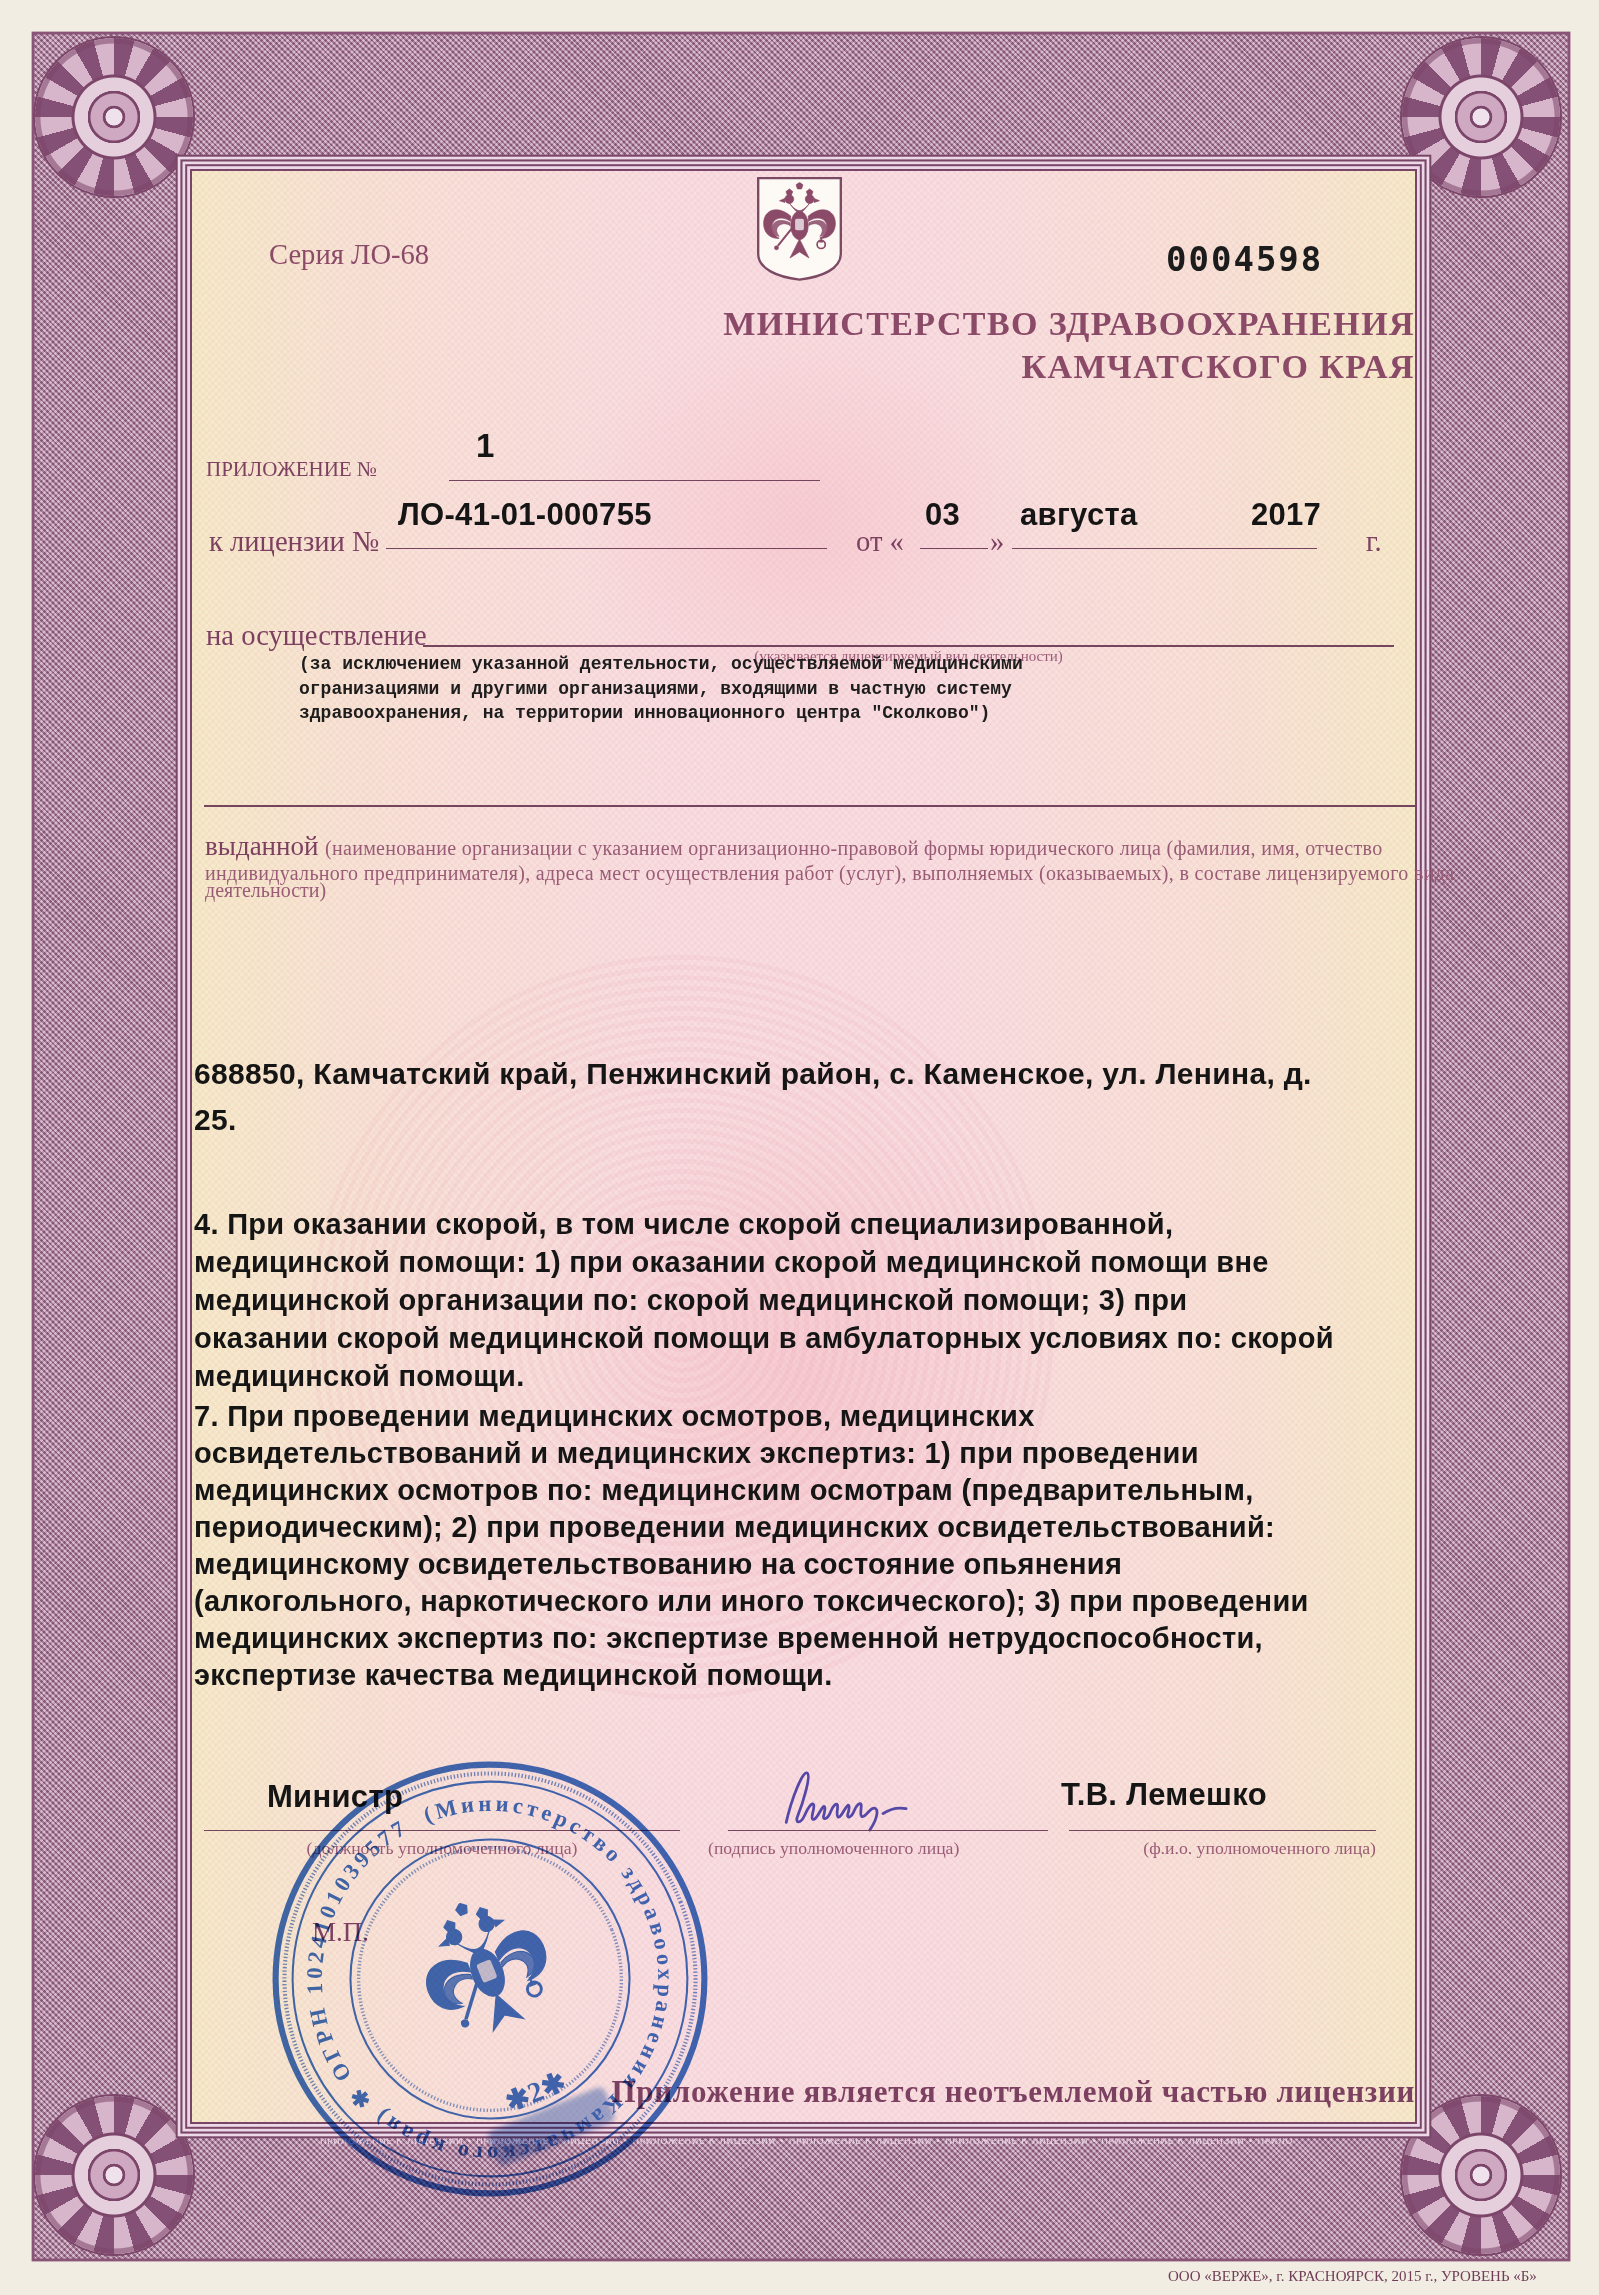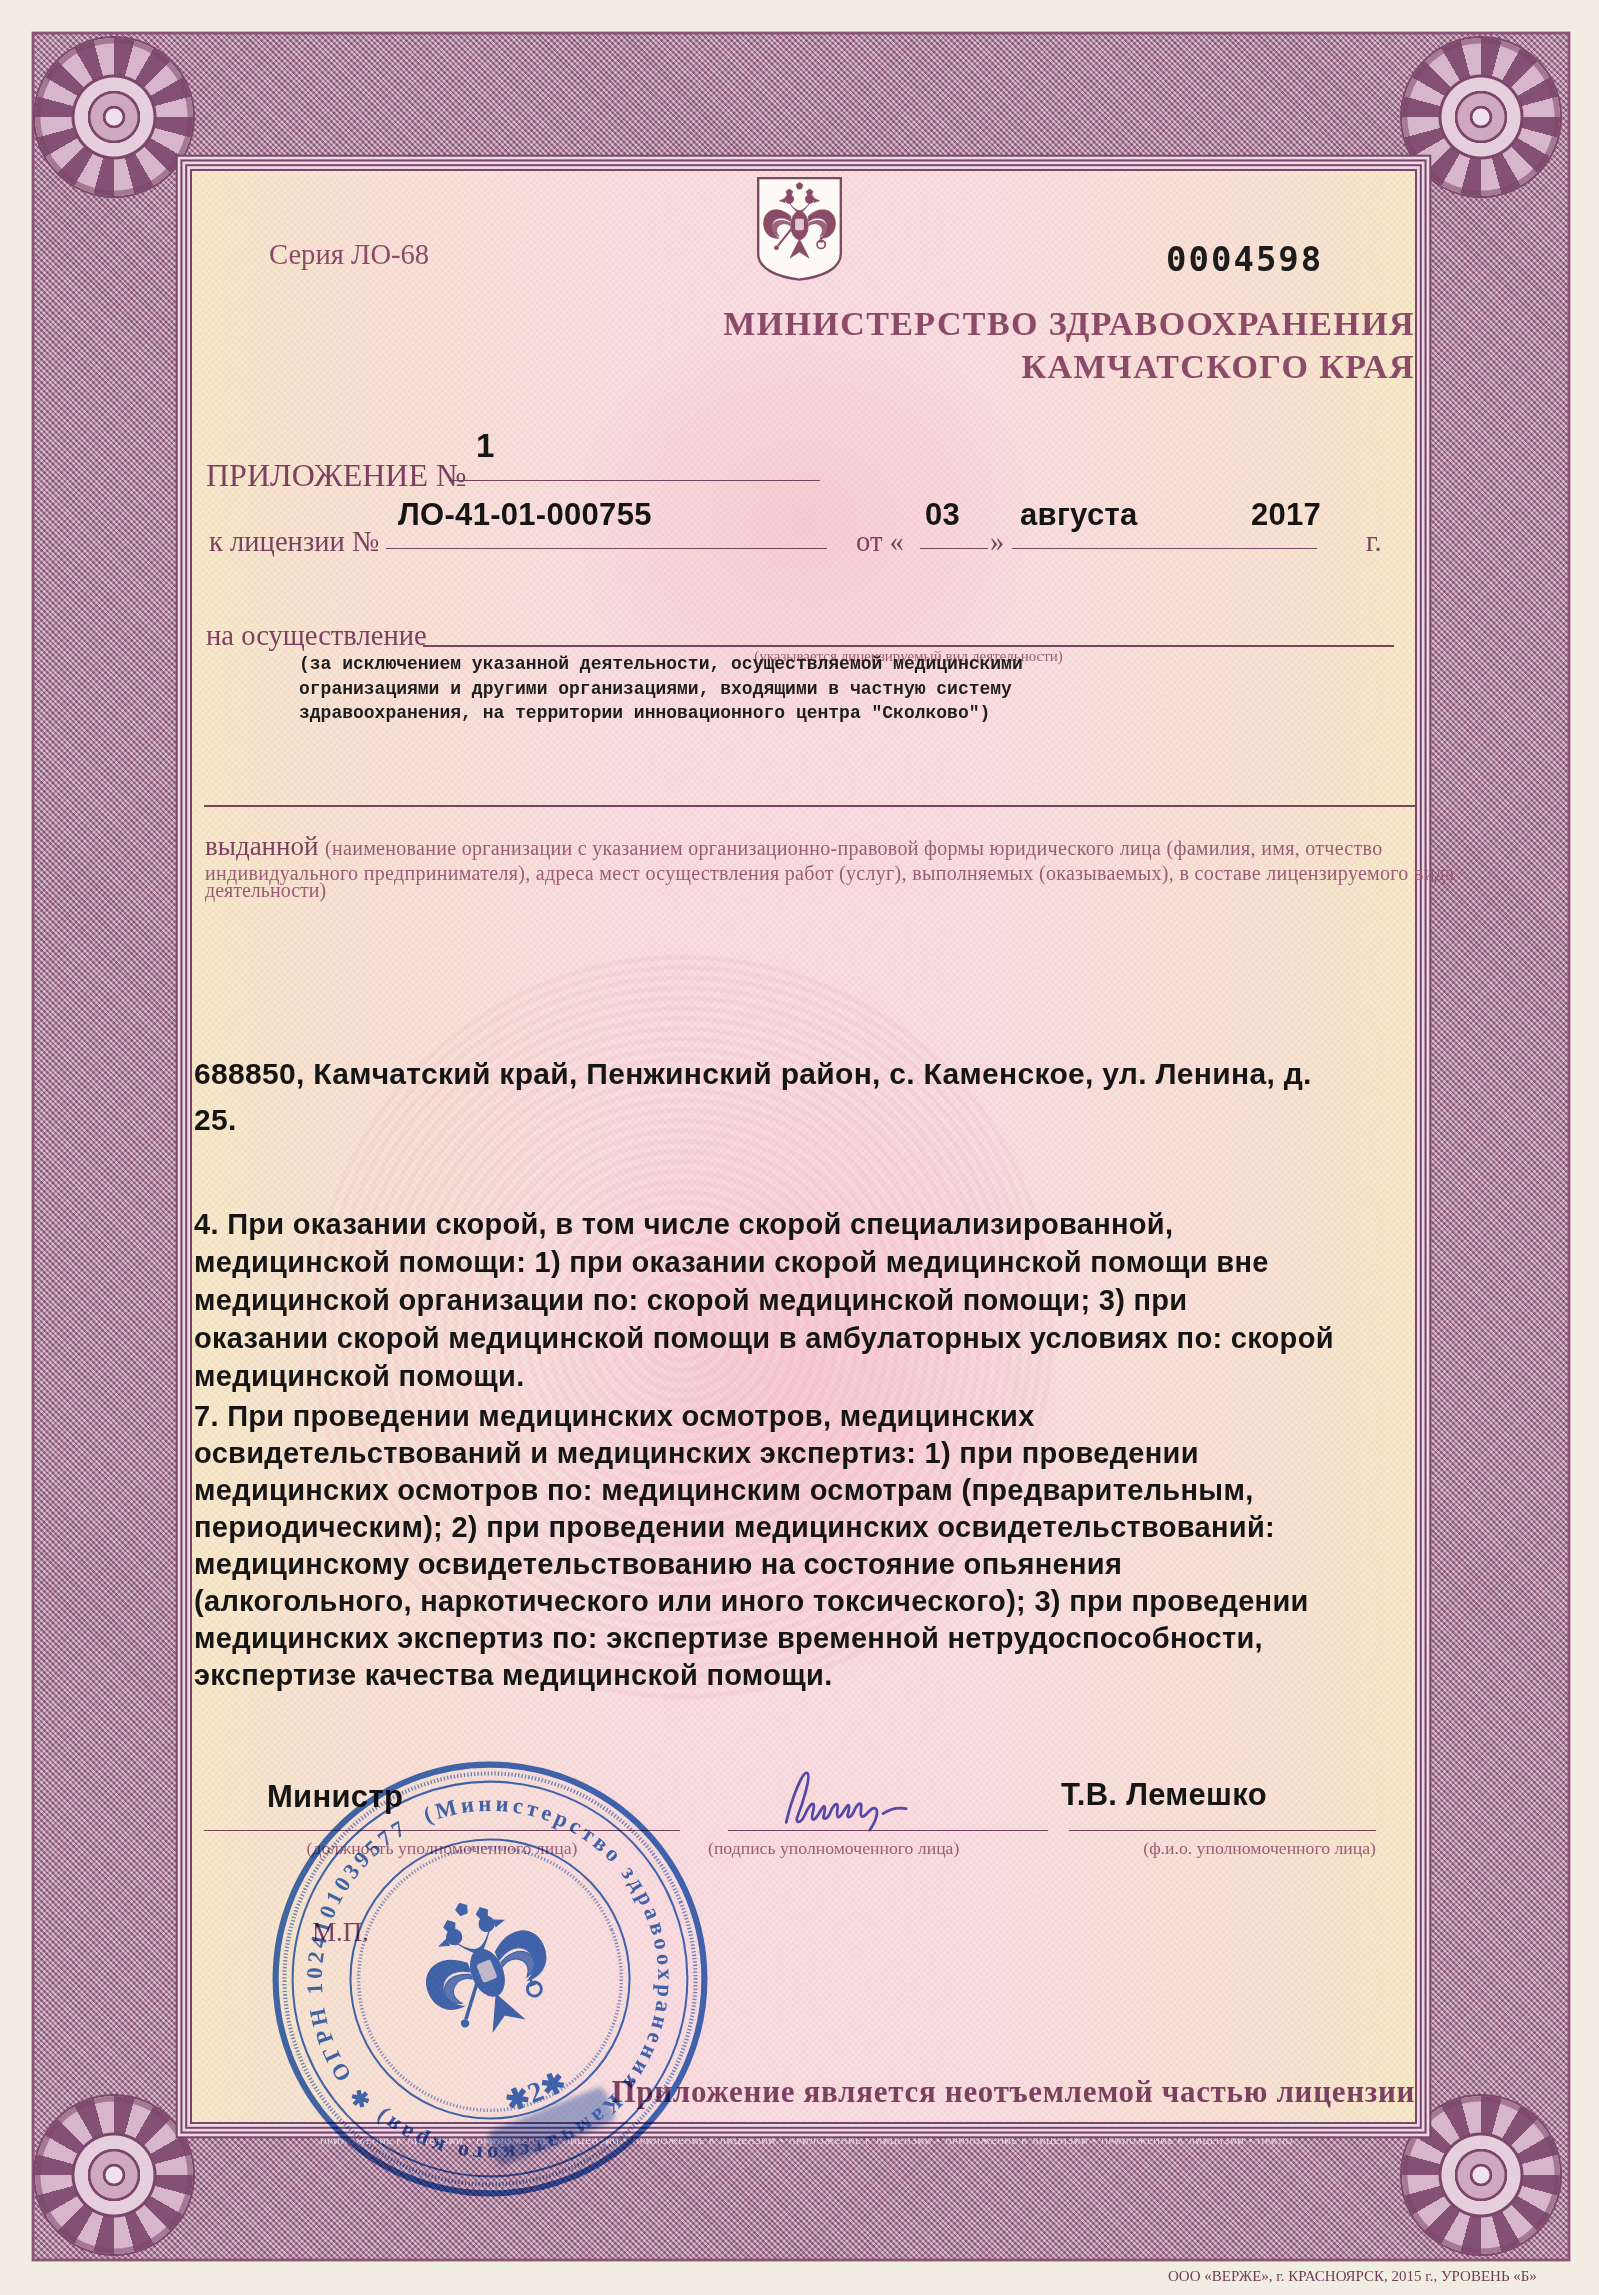--- a/index.html
+++ b/index.html
@@ -98,21 +98,21 @@
   <svg class="abs" style="left:754px;top:174px;width:91px;height:107px" viewBox="0 0 134 158">
     <path d="M6 6 H128 V118 C128 140 100 152 67 156 C34 152 6 140 6 118 Z" fill="#fdfaf5" stroke="#7d4a66" stroke-width="3.5"></path>
     <use href="#dbl-eagle" x="7" y="12" width="120" height="132" style="color:#8a4a68"></use>
   </svg>
 
   <div class="abs" style="left:1166px;top:239px;font-size:34px;font-weight:700;letter-spacing:2px;color:#1c1c1c;font-family:'DejaVu Sans Mono',monospace">0004598</div>
 
   <div class="abs center-row serif-label" style="top:305px;font-size:34px;font-weight:700;letter-spacing:1.4px;color:#8a4a68">МИНИСТЕРСТВО ЗДРАВООХРАНЕНИЯ</div>
   <div class="abs center-row serif-label" style="top:348px;font-size:34px;font-weight:700;letter-spacing:1.4px;color:#8a4a68">КАМЧАТСКОГО КРАЯ</div>
 
-  <div class="abs serif-label" style="left:206px;top:457px;font-size:32px">ПРИЛОЖЕНИЕ  №</div>
+  <div class="abs serif-label" style="left:206px;top:457px;font-size:21px">ПРИЛОЖЕНИЕ  №</div>
   <div class="abs black" style="left:476px;top:427px;font-size:33px">1</div>
   <div class="line" style="left:449px;top:480px;width:371px"></div>
 
   <div class="abs black" style="left:398px;top:497px;font-size:31px">ЛО-41-01-000755</div>
   <div class="abs black" style="left:925px;top:497px;font-size:31px">03</div>
   <div class="abs black" style="left:1020px;top:497px;font-size:31px">августа</div>
   <div class="abs black" style="left:1251px;top:497px;font-size:31px">2017</div>
 
   <div class="abs serif-label" style="left:209px;top:526px;font-size:28.6px">к лицензии  №</div>
   <div class="line" style="left:386px;top:548px;width:441px"></div>

